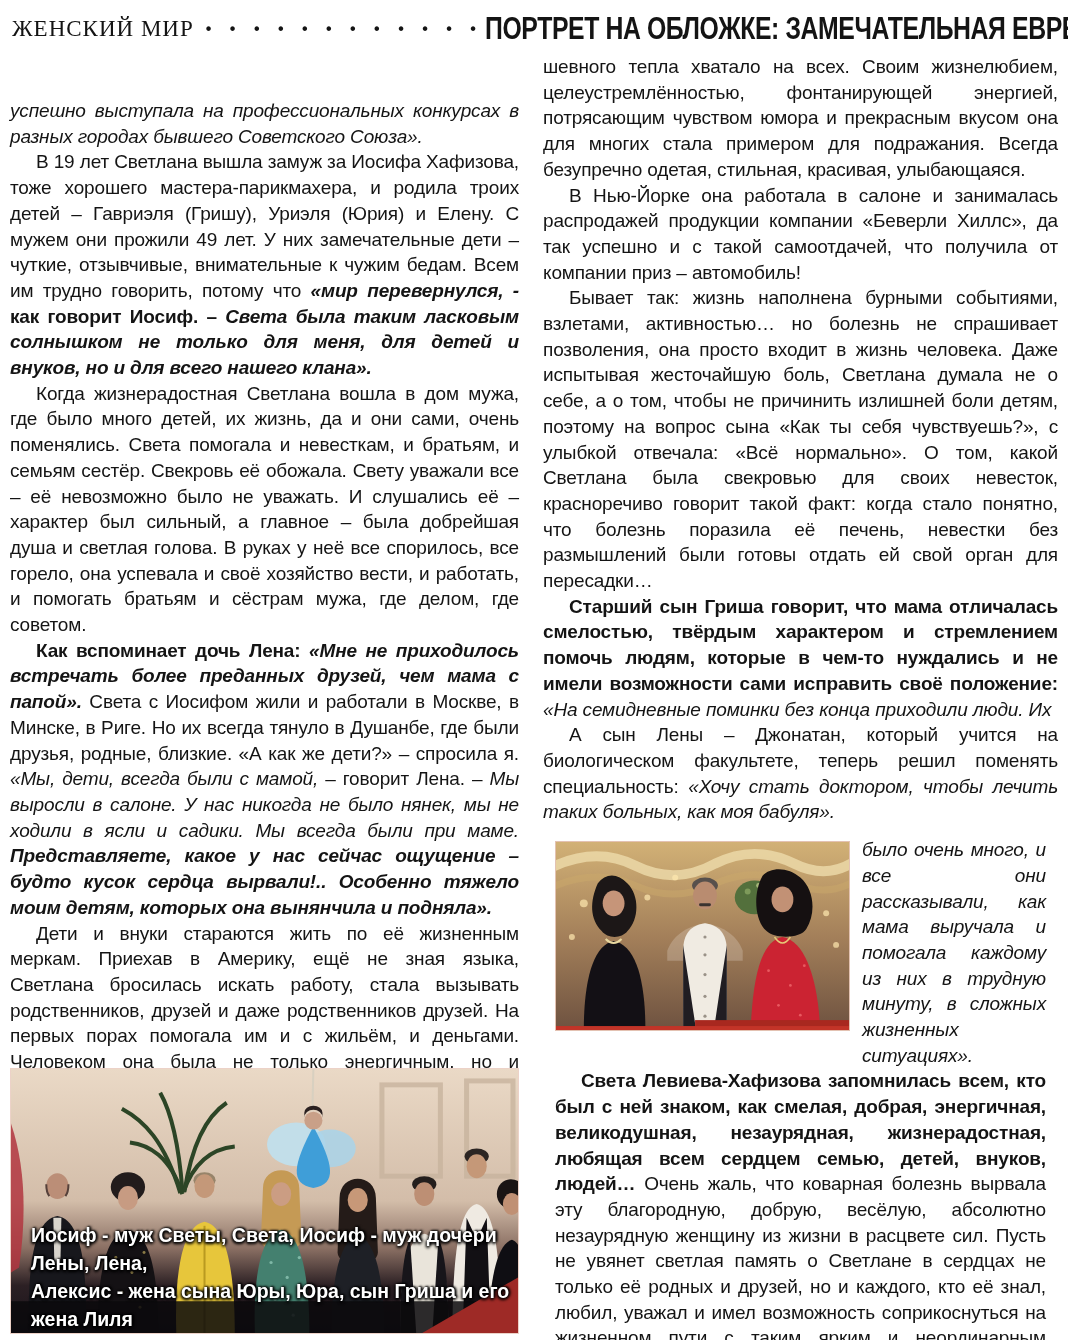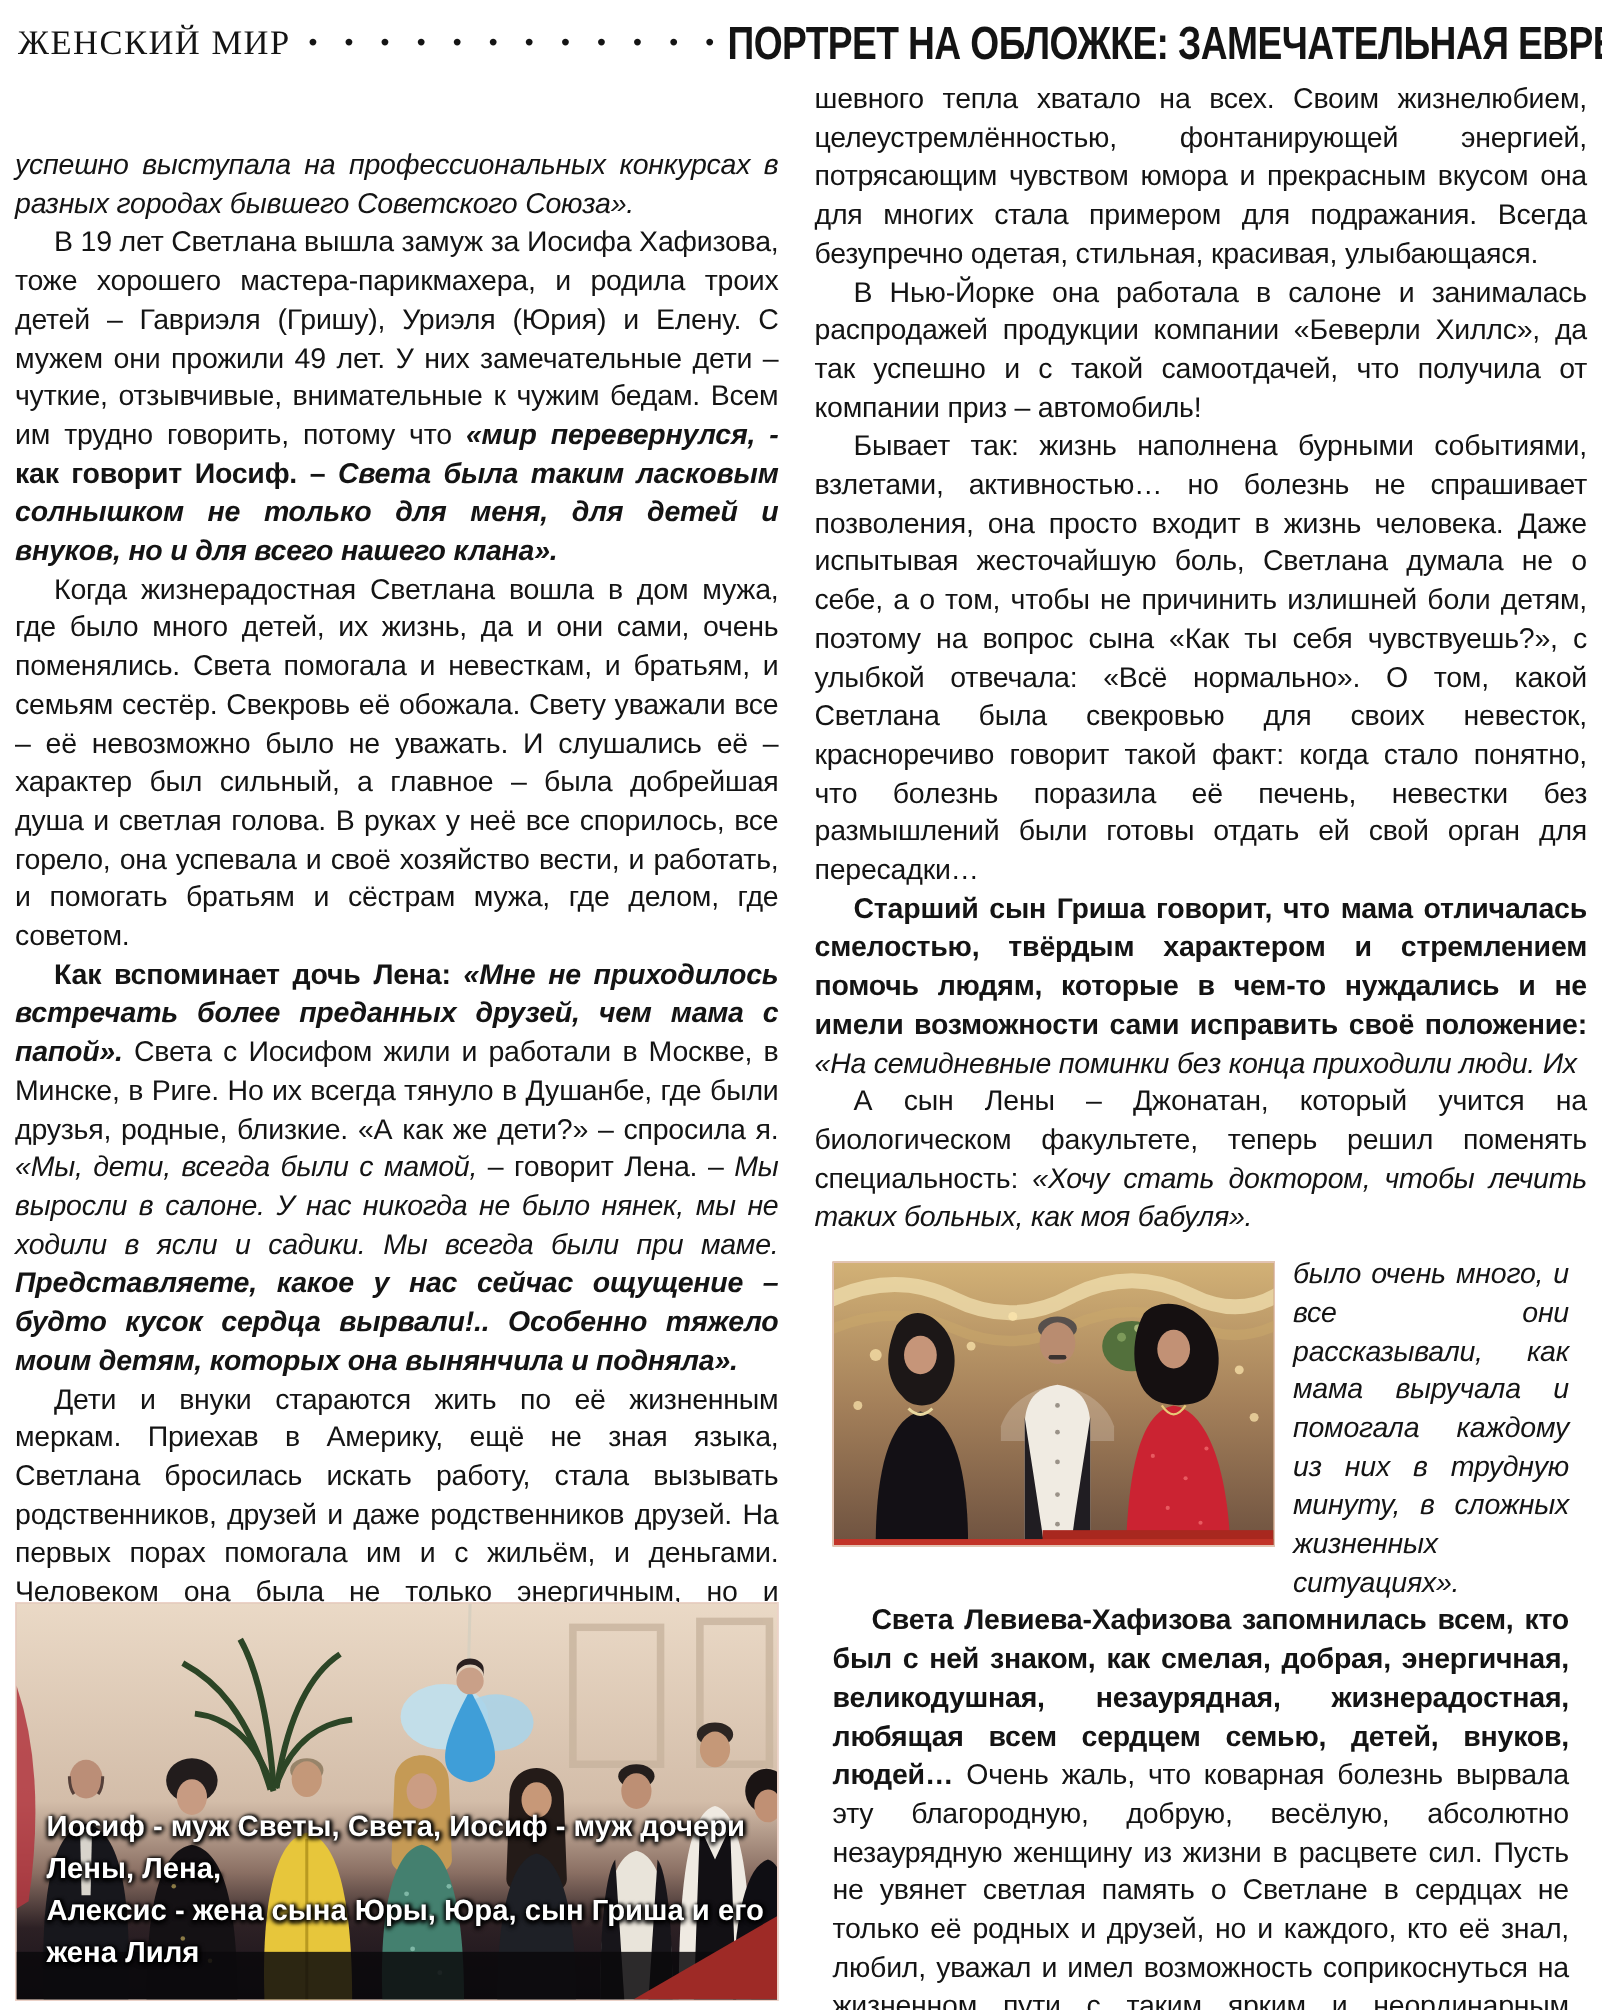--- a/index.html
+++ b/index.html
@@ -19,21 +19,21 @@
   .col-left{width:509px;flex:none;position:relative;margin-top:44px;}
   .col-right{width:515px;flex:none;display:flex;flex-direction:column;}
   .ind{text-indent:26px;}
   .i{font-style:italic}
   .b{font-weight:bold}
   .bi{font-weight:bold;font-style:italic}
   
   .photo1{position:absolute;left:0;right:0;bottom:0;height:266px;background:#d8c2ae;
           border:1px solid #ecd2c8;box-sizing:border-box;}
   .photo1 svg,.photo2 svg{width:100%;height:100%;display:block;}
-  .cap{position:absolute;left:20px;bottom:17px;color:#fff;font-weight:bold;font-size:19.5px;
+  .cap{position:absolute;left:20px;bottom:0;color:#fff;font-weight:bold;font-size:19.5px;
        line-height:28px;letter-spacing:0;text-align:left;text-indent:0;
        text-shadow:0 2px 3px rgba(0,0,0,.95),2px 0 3px rgba(0,0,0,.9),-1px 1px 3px rgba(0,0,0,.9),1px -1px 2px rgba(0,0,0,.8);}
   .wrap{margin:12px;}
   .photo2{float:left;width:295px;height:190px;margin:4px 12px 12px 0;background:#b99468;
           border:1px solid #e3c2b2;box-sizing:border-box;}
   .byline{margin-top:auto;text-align:right;font-weight:bold;font-style:italic;font-size:21px;padding-top:6px;}
 </style>
 </head>
 <body>
 

